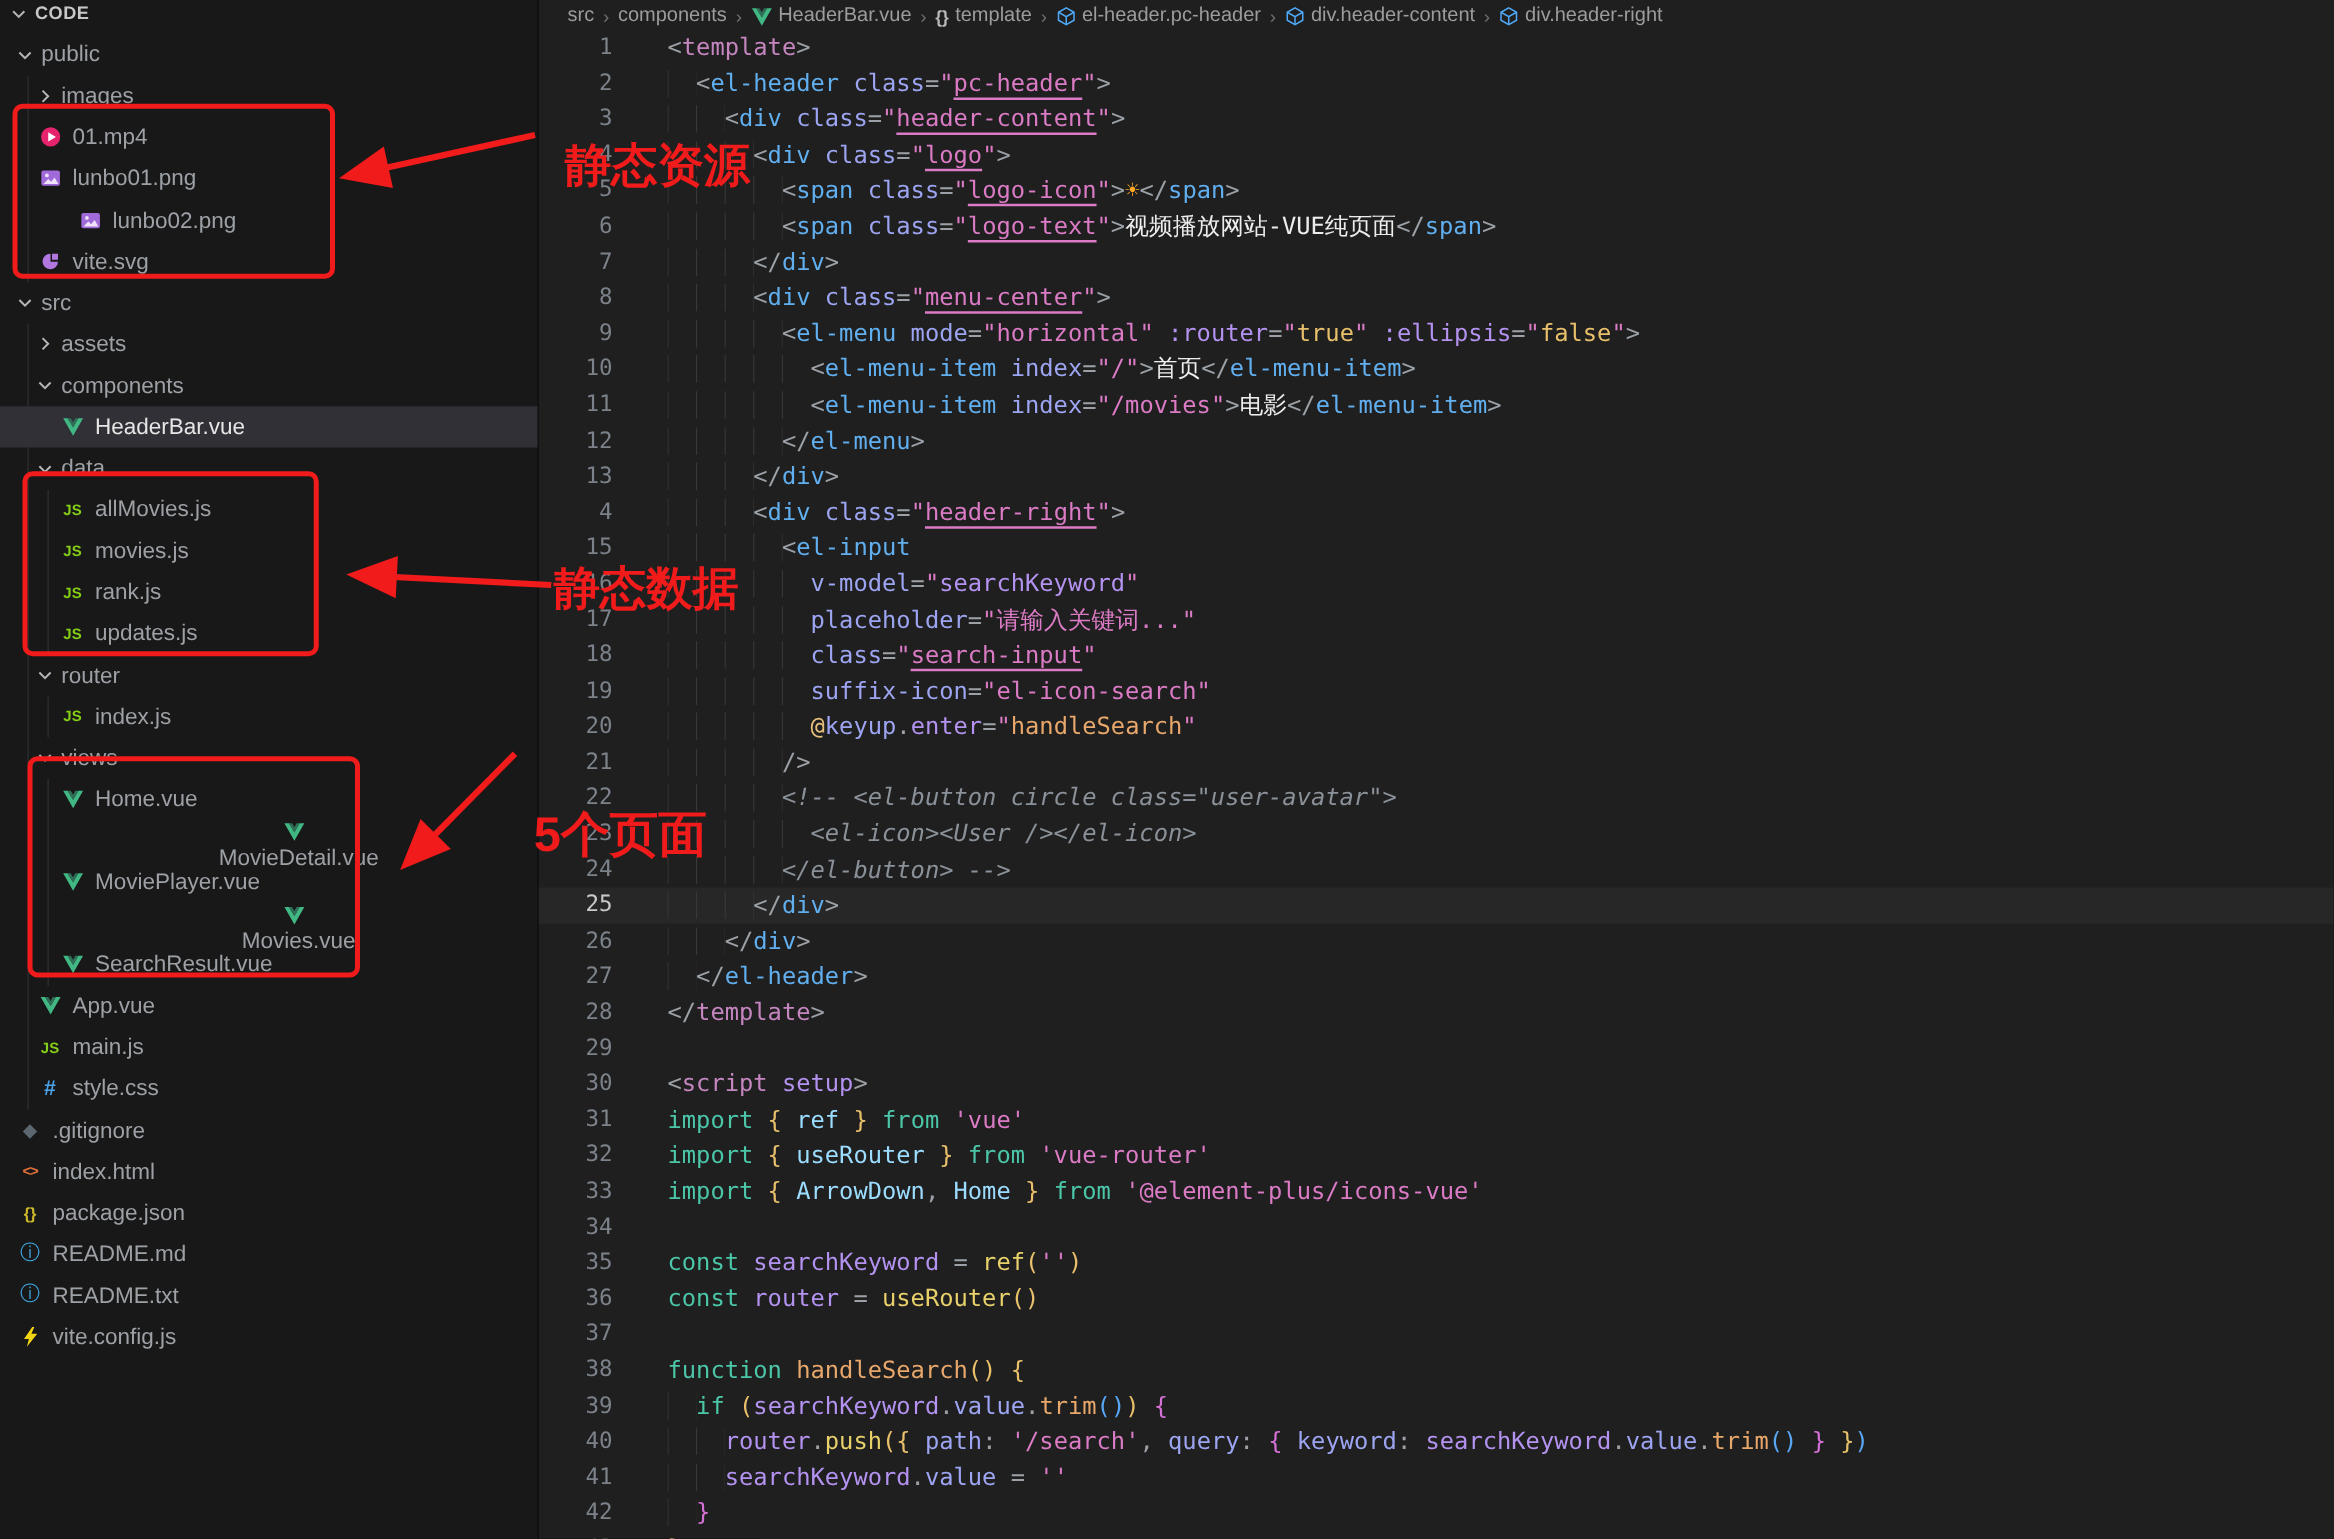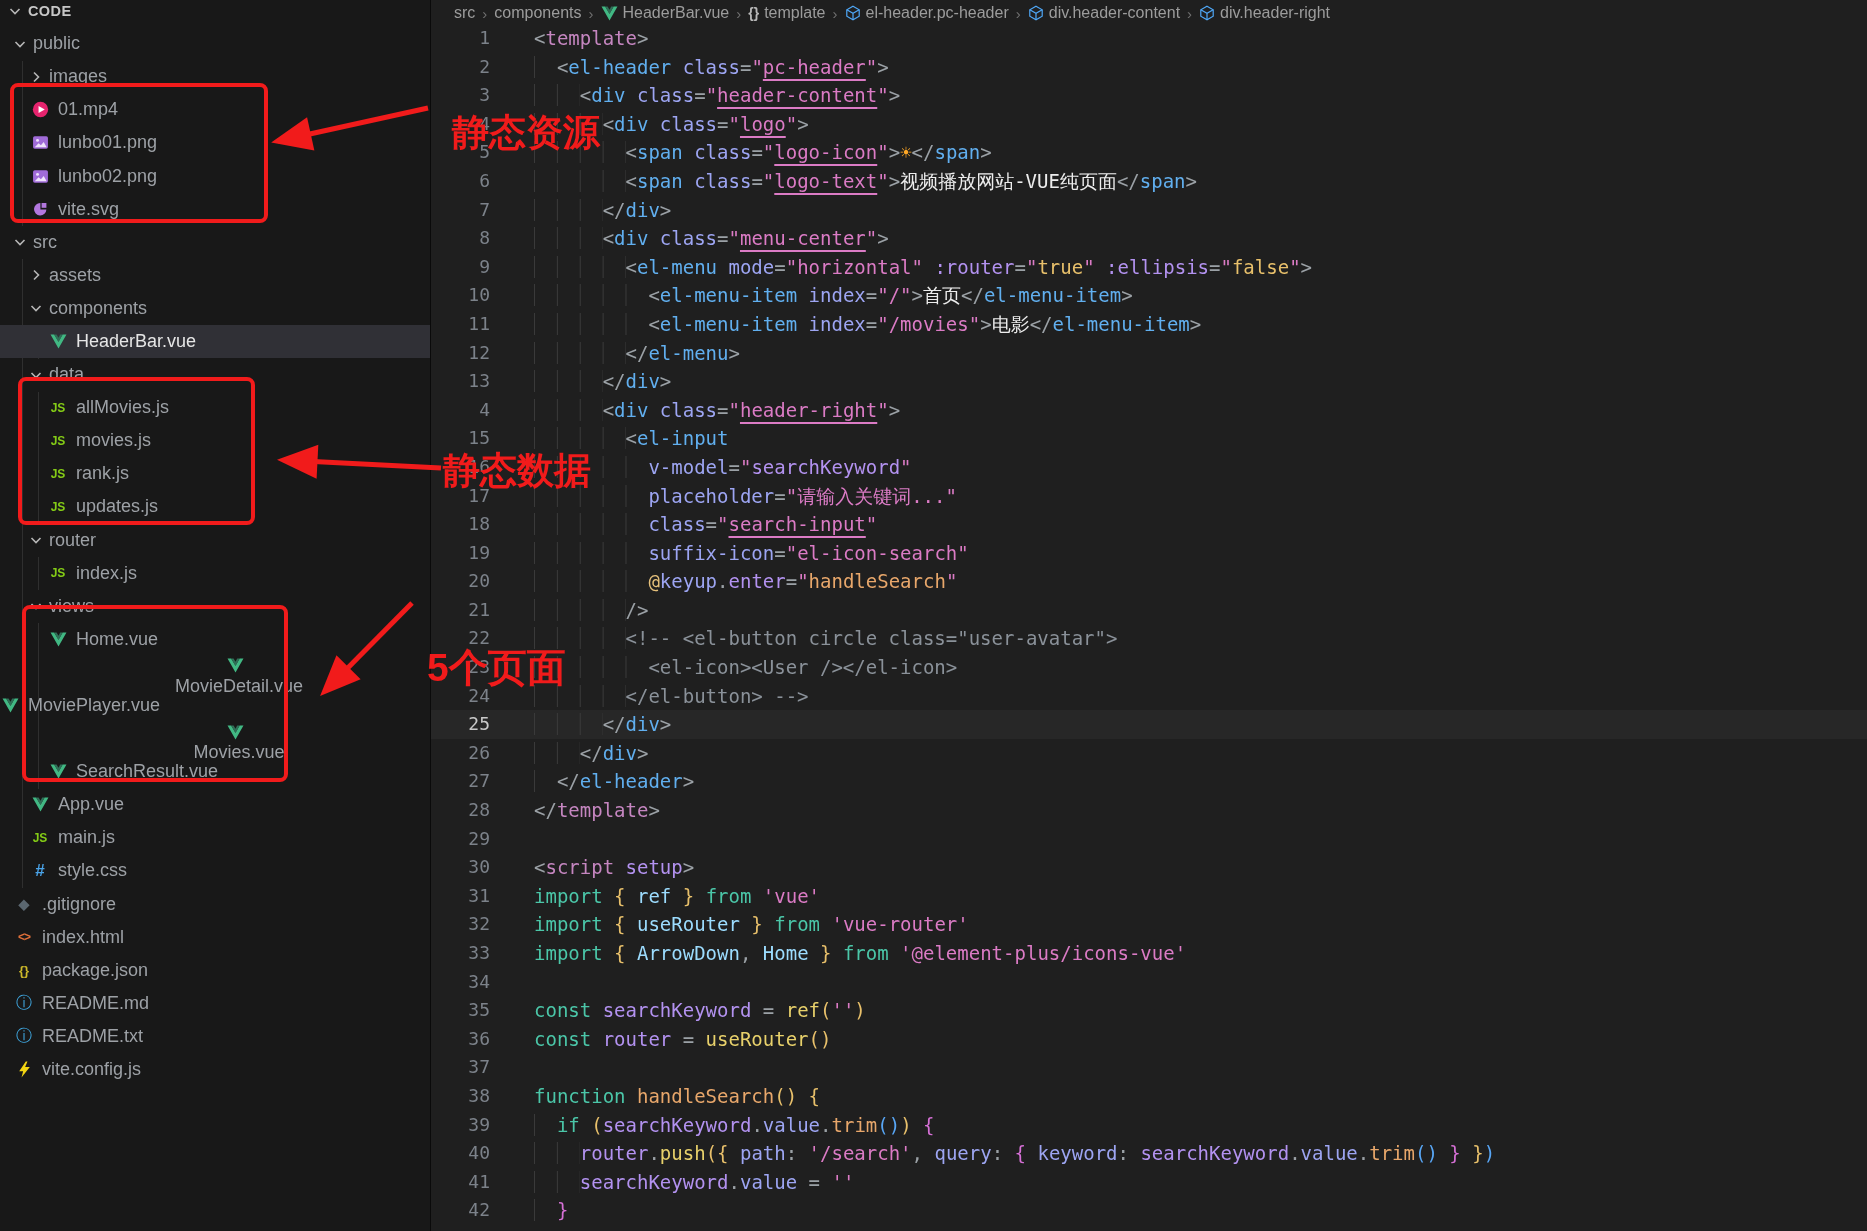--- a/index.html
+++ b/index.html
@@ -55,21 +55,21 @@
   .cls{color:#db7bc5;text-decoration:underline;text-decoration-thickness:2px;text-underline-offset:5px;}
   .bool{color:#e8c06b;}
   .expr{color:#b392f0;}
   .kw{color:#4bc6a8;}
   .id{color:#9cdcfe;}
   .var{color:#b392f0;}
   .prop{color:#9da5f2;}
   .fnc{color:#e8d16b;}
   .fno{color:#e8a76b;}
   .txt{color:#ededed;}
-  .cmt{color:#8a9199;}
+  .cmt{color:#8a9199;font-style:italic;}
   .b1{color:#e8c06b;}
   .b2{color:#d670d6;}
   .b3{color:#58a6f5;}
   .sun{color:#ffa826;}
 
   
   #ann{position:absolute;inset:0;pointer-events:none;}
   .abox{position:absolute;border:4px solid #f11b1b;border-radius:8px;}
   .albl{position:absolute;color:#f11b1b;font-weight:700;white-space:nowrap;}
   #arrows{position:absolute;inset:0;width:100%;height:100%;}
@@ -123,21 +123,21 @@
         <div class="trow" style="padding-left: 30px;">
           <span class="fic t-image">
             <svg width="17" height="17" viewBox="0 0 16 16">
               <rect x="1" y="2.2" width="14" height="11.6" rx="1.6" fill="#a06bd8"></rect>
               <circle cx="5.2" cy="6" r="1.4" fill="#efe3fb"></circle>
               <path d="M2.6 12.4l3.6-3.8 2.2 2.1 2.6-3.1 2.8 4.8z" fill="#efe3fb"></path>
             </svg>
           </span>
           <span>lunbo01.png</span>
         </div>
-        <div class="trow" style="padding-left: 30px;">
+        <div class="trow" style="padding-left: 14px; margin-left: 48px;">
           <span class="fic t-image">
             <svg width="17" height="17" viewBox="0 0 16 16">
               <rect x="1" y="2.2" width="14" height="11.6" rx="1.6" fill="#a06bd8"></rect>
               <circle cx="5.2" cy="6" r="1.4" fill="#efe3fb"></circle>
               <path d="M2.6 12.4l3.6-3.8 2.2 2.1 2.6-3.1 2.8 4.8z" fill="#efe3fb"></path>
             </svg>
           </span>
           <span>lunbo02.png</span>
         </div>
         <div class="trow" style="padding-left: 30px;">
@@ -237,21 +237,21 @@
         </div>
         <div class="trow" style="padding-left: 48px; flex-direction: column;">
           <span class="fic t-vue">
             <svg width="17" height="15" viewBox="0 0 16 14">
               <path d="M0.5 0.5h3.4L8 7.2 11.9 0.5h3.6L8 13.6z" fill="#41b883"></path>
               <path d="M3.9 0.5h2.3L8 3.5 9.6 0.5h2.3L8 7.4z" fill="#2f6f57"></path>
             </svg>
           </span>
           <span>MovieDetail.vue</span>
         </div>
-        <div class="trow" style="">
+        <div class="trow" style="padding-left: 48px;">
           <span class="fic t-vue">
             <svg width="17" height="15" viewBox="0 0 16 14">
               <path d="M0.5 0.5h3.4L8 7.2 11.9 0.5h3.6L8 13.6z" fill="#41b883"></path>
               <path d="M3.9 0.5h2.3L8 3.5 9.6 0.5h2.3L8 7.4z" fill="#2f6f57"></path>
             </svg>
           </span>
           <span>MoviePlayer.vue</span>
         </div>
         <div class="trow" style="padding-left: 48px; flex-direction: column;">
           <span class="fic t-vue">

